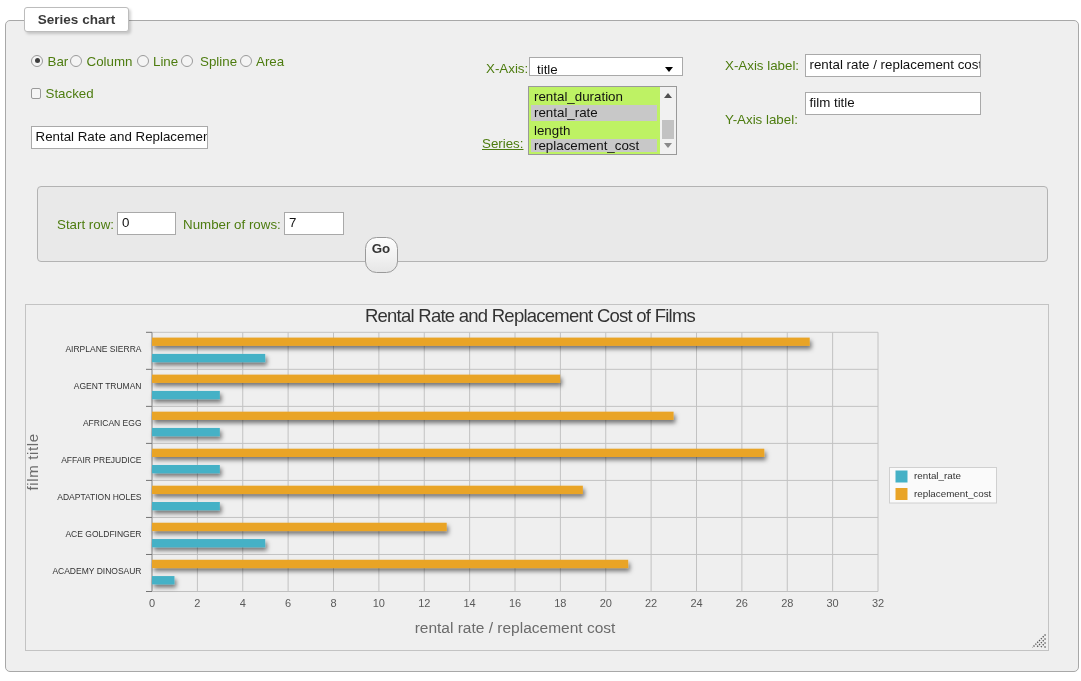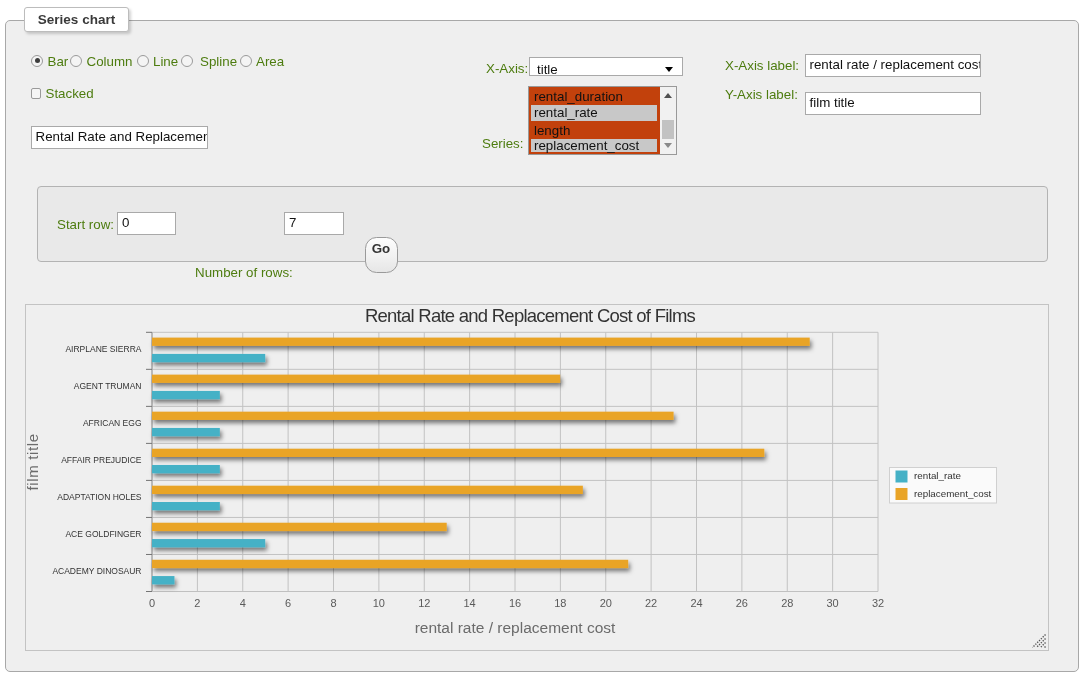--- a/index.html
+++ b/index.html
@@ -31,42 +31,42 @@
 <span class="lbl" style="left:45.5px; top:86px;">Stacked</span>
 
 <div class="inp" style="left:30.5px; top:126px; width:177px;">Rental Rate and Replacement Cost of Films</div>
 
 <span class="lbl" style="left:486px; top:61px;">X-Axis:</span>
 <div class="abs" style="left:529px; top:56.9px; width:154px; height:19px; background:#fff; border:1px solid #a9a9a9;">
   <span class="abs" style="left:7px; top:4.2px; font-size:13.33px; color:#111;">title</span>
   <span class="abs" style="right:9px; top:9px; width:0; height:0; border-left:4.5px solid transparent; border-right:4.5px solid transparent; border-top:5px solid #000;"></span>
 </div>
 
-<div class="abs" style="left:528px; top:86px; width:149px; height:69px; background:#c2410c; border:1px solid #999;">
+<div class="abs" style="left:528px; top:86px; width:149px; height:69px; background:#bef264; border:1px solid #999;">
   <div style="position:absolute; left:2px; top:1px; right:19px; height:17px; line-height:17px; padding-left:3px; font-size:13.33px; color:#111; white-space:nowrap; overflow:hidden;">rental_duration</div>
   <div style="position:absolute; left:2px; top:18px; right:19px; height:16.2px; line-height:16px; padding-left:3px; font-size:13.33px; color:#111; background:#c8c8c8; white-space:nowrap; overflow:hidden;">rental_rate</div>
   <div style="position:absolute; left:2px; top:35px; right:19px; height:33px; line-height:17px; padding-left:3px; font-size:13.33px; color:#111; white-space:nowrap; overflow:hidden;">length</div>
   <div style="position:absolute; left:2px; top:51.5px; right:19px; height:13.7px; line-height:13px; padding-left:3px; font-size:13.33px; color:#111; background:#c8c8c8; white-space:nowrap;">replacement_cost</div>
 
   <div style="position:absolute; right:0; top:0; width:16px; height:67px; background:#f1f1f1;"></div>
   <span class="abs" style="right:4px; top:6px; width:0; height:0; border-left:4px solid transparent; border-right:4px solid transparent; border-bottom:5px solid #505050;"></span>
   <div style="position:absolute; right:2.5px; top:33px; width:11.5px; height:19px; background:#c2c2c2;"></div>
   <span class="abs" style="right:4px; top:56px; width:0; height:0; border-left:4px solid transparent; border-right:4px solid transparent; border-top:5px solid #8a8a8a;"></span>
 </div>
-<span class="lbl" style="left:482px; top:136px;">Series:</span>
+<span class="lbl" style="left:482px; top:136px;text-decoration:underline;">Series:</span>
 
 <span class="lbl" style="left:725px; top:57.5px;">X-Axis label:</span>
 <div class="inp" style="left:804.5px; top:54.3px; width:176px;">rental rate / replacement cost</div>
-<span class="lbl" style="left:725px; top:87px;">Y-Axis label:</span>
+<span class="lbl" style="left:725px; top:112px;">Y-Axis label:</span>
 <div class="inp" style="left:804.5px; top:92px; width:176px;">film title</div>
 
 <div class="abs" style="left:37px; top:185.5px; width:1010.5px; height:76px; background:#e9e9e9; border:1px solid #b3b3b3; border-radius:4px;"></div>
 <span class="lbl" style="left:57px; top:217px;">Start row:</span>
 <div class="inp" style="left:117px; top:212px; width:59px;">0</div>
-<span class="lbl" style="left:195px; top:217px;margin-top:48px;">Number of rows:</span>
+<span class="lbl" style="left:183px; top:217px;">Number of rows:</span>
 <div class="inp" style="left:284px; top:212px; width:60px;">7</div>
 <div class="abs" style="left:364.5px; top:213px; width:33px; height:36px; border:1px solid #9a9a9a; border-radius:11.5px; background:linear-gradient(#fdfdfd,#f0f0f0 60%,#e6e6e6); text-align:center; line-height:21px; font-size:13.33px; font-weight:bold; color:#333;margin-top:24px;">Go</div>
 
 <div class="abs" style="left:24.5px; top:304px; width:1024px; height:347px; background:#efefef; border:1px solid #c3c3c3;">
 <svg width="1024" height="347" viewBox="0 0 1024 347" style="position:absolute;left:0;top:0">
 <defs>
         <filter id="bsh" x="-20%" y="-60%" width="140%" height="260%">
           <feDropShadow dx="1.8" dy="3.2" stdDeviation="2" flood-color="#000" flood-opacity="0.5"></feDropShadow>
         </filter>
       </defs>

